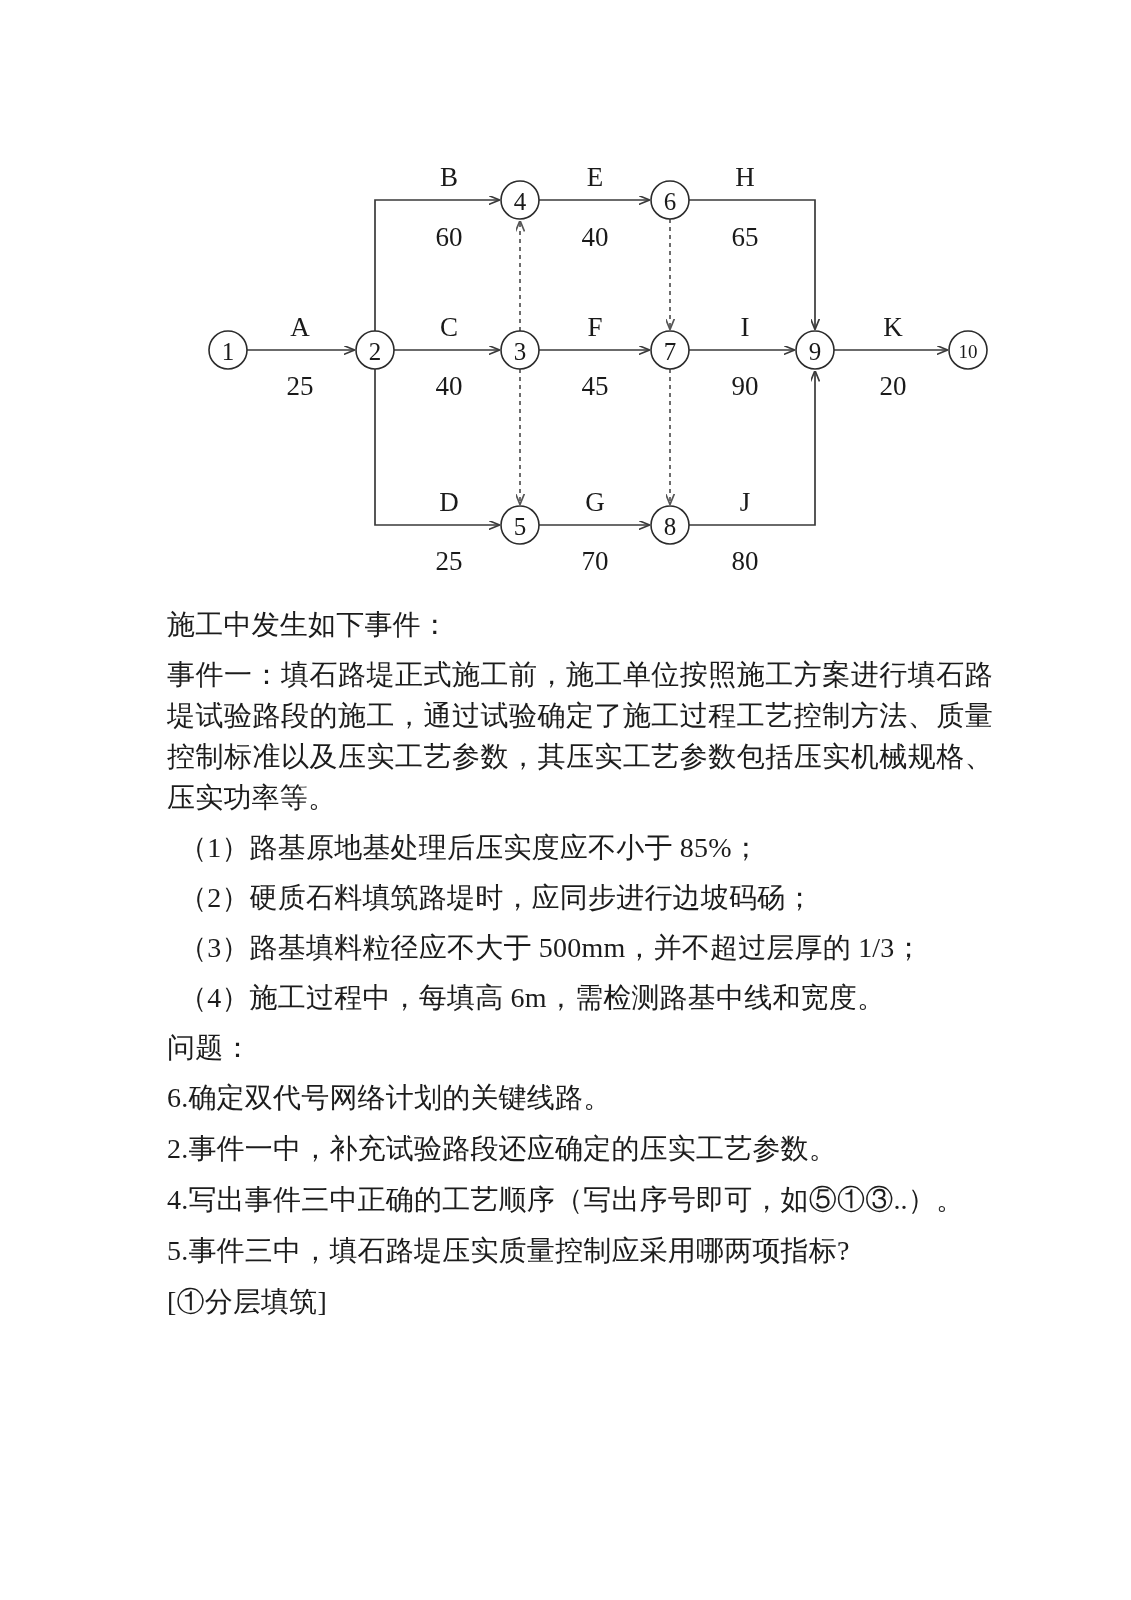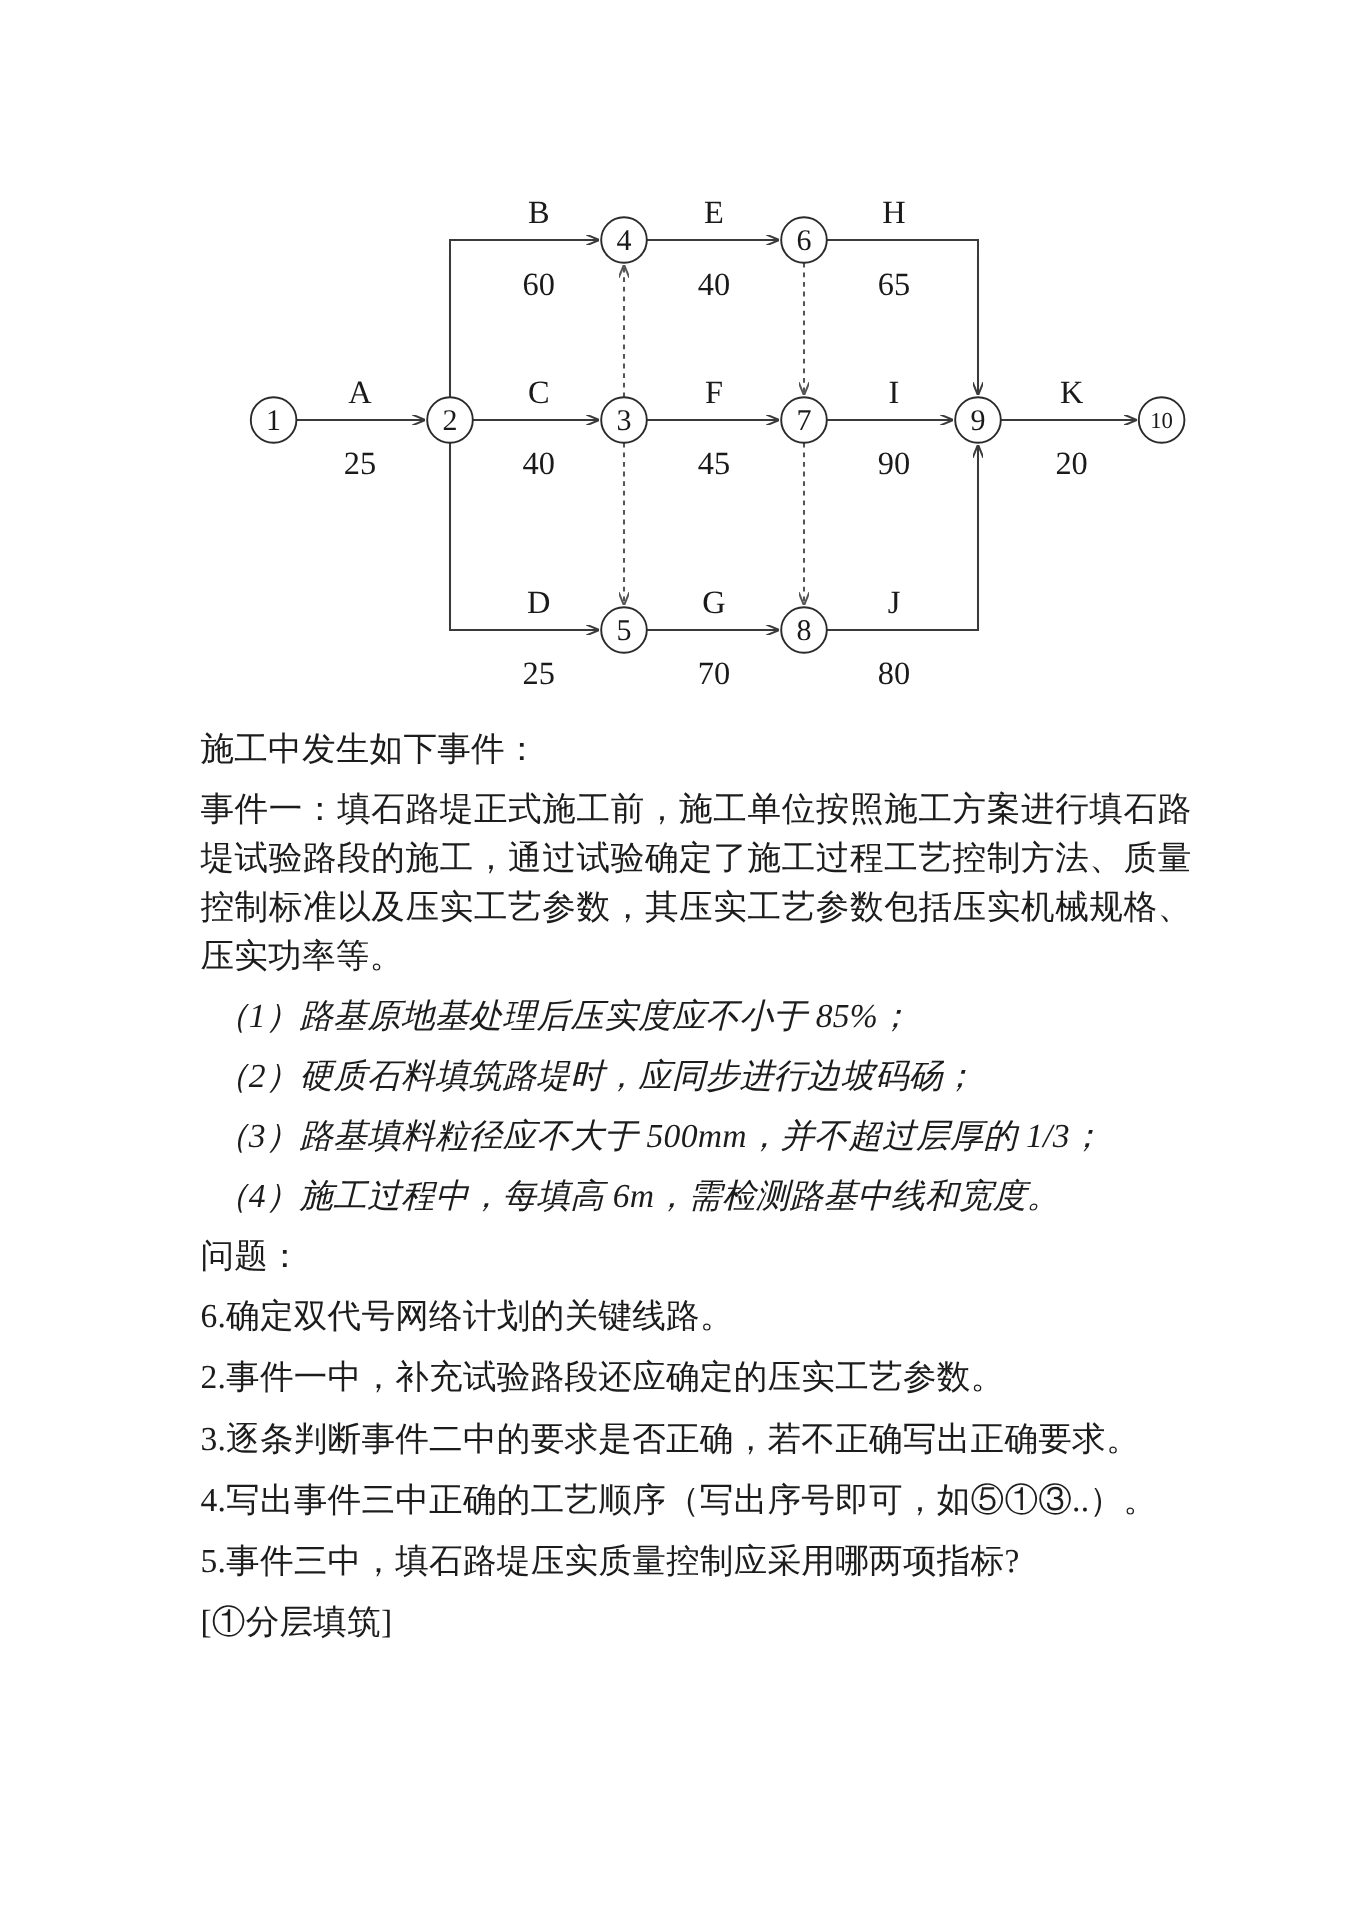--- a/index.html
+++ b/index.html
@@ -84,21 +84,20 @@
   .para {
     font-size: 28px;
     line-height: 41px;
     letter-spacing: 0.2px;
     margin: 0 0 9px 0;
     text-align: justify;
     color: #1c1c1c;
   }
   .para.indent1 {
     padding-left: 12px;
-    font-style: italic;
   }
   .para.qline {
     margin-bottom: 10px;
   }
 </style>
 </head>
 <body>
 
 <div class="page">
 
@@ -226,20 +225,19 @@
     <p class="para indent1">（1）路基原地基处理后压实度应不小于 85%；</p>
     <p class="para indent1">（2）硬质石料填筑路堤时，应同步进行边坡码砀；</p>
     <p class="para indent1">（3）路基填料粒径应不大于 500mm，并不超过层厚的 1/3；</p>
     <p class="para indent1">（4）施工过程中，每填高 6m，需检测路基中线和宽度。</p>
 
 
     <p class="para">问题：</p>
 
     <p class="para qline">6.确定双代号网络计划的关键线路。</p>
     <p class="para qline">2.事件一中，补充试验路段还应确定的压实工艺参数。</p>
-    <p class="para qline">3.逐条判断事件二中的要求是否正确，若不正确写出正确要求。</p>
     <p class="para qline">4.写出事件三中正确的工艺顺序（写出序号即可，如⑤①③..）。</p>
     <p class="para qline">5.事件三中，填石路堤压实质量控制应采用哪两项指标?</p>
 
     <p class="para">[①分层填筑]</p>
   </div>
 
 </div>
 
 </body></html>

